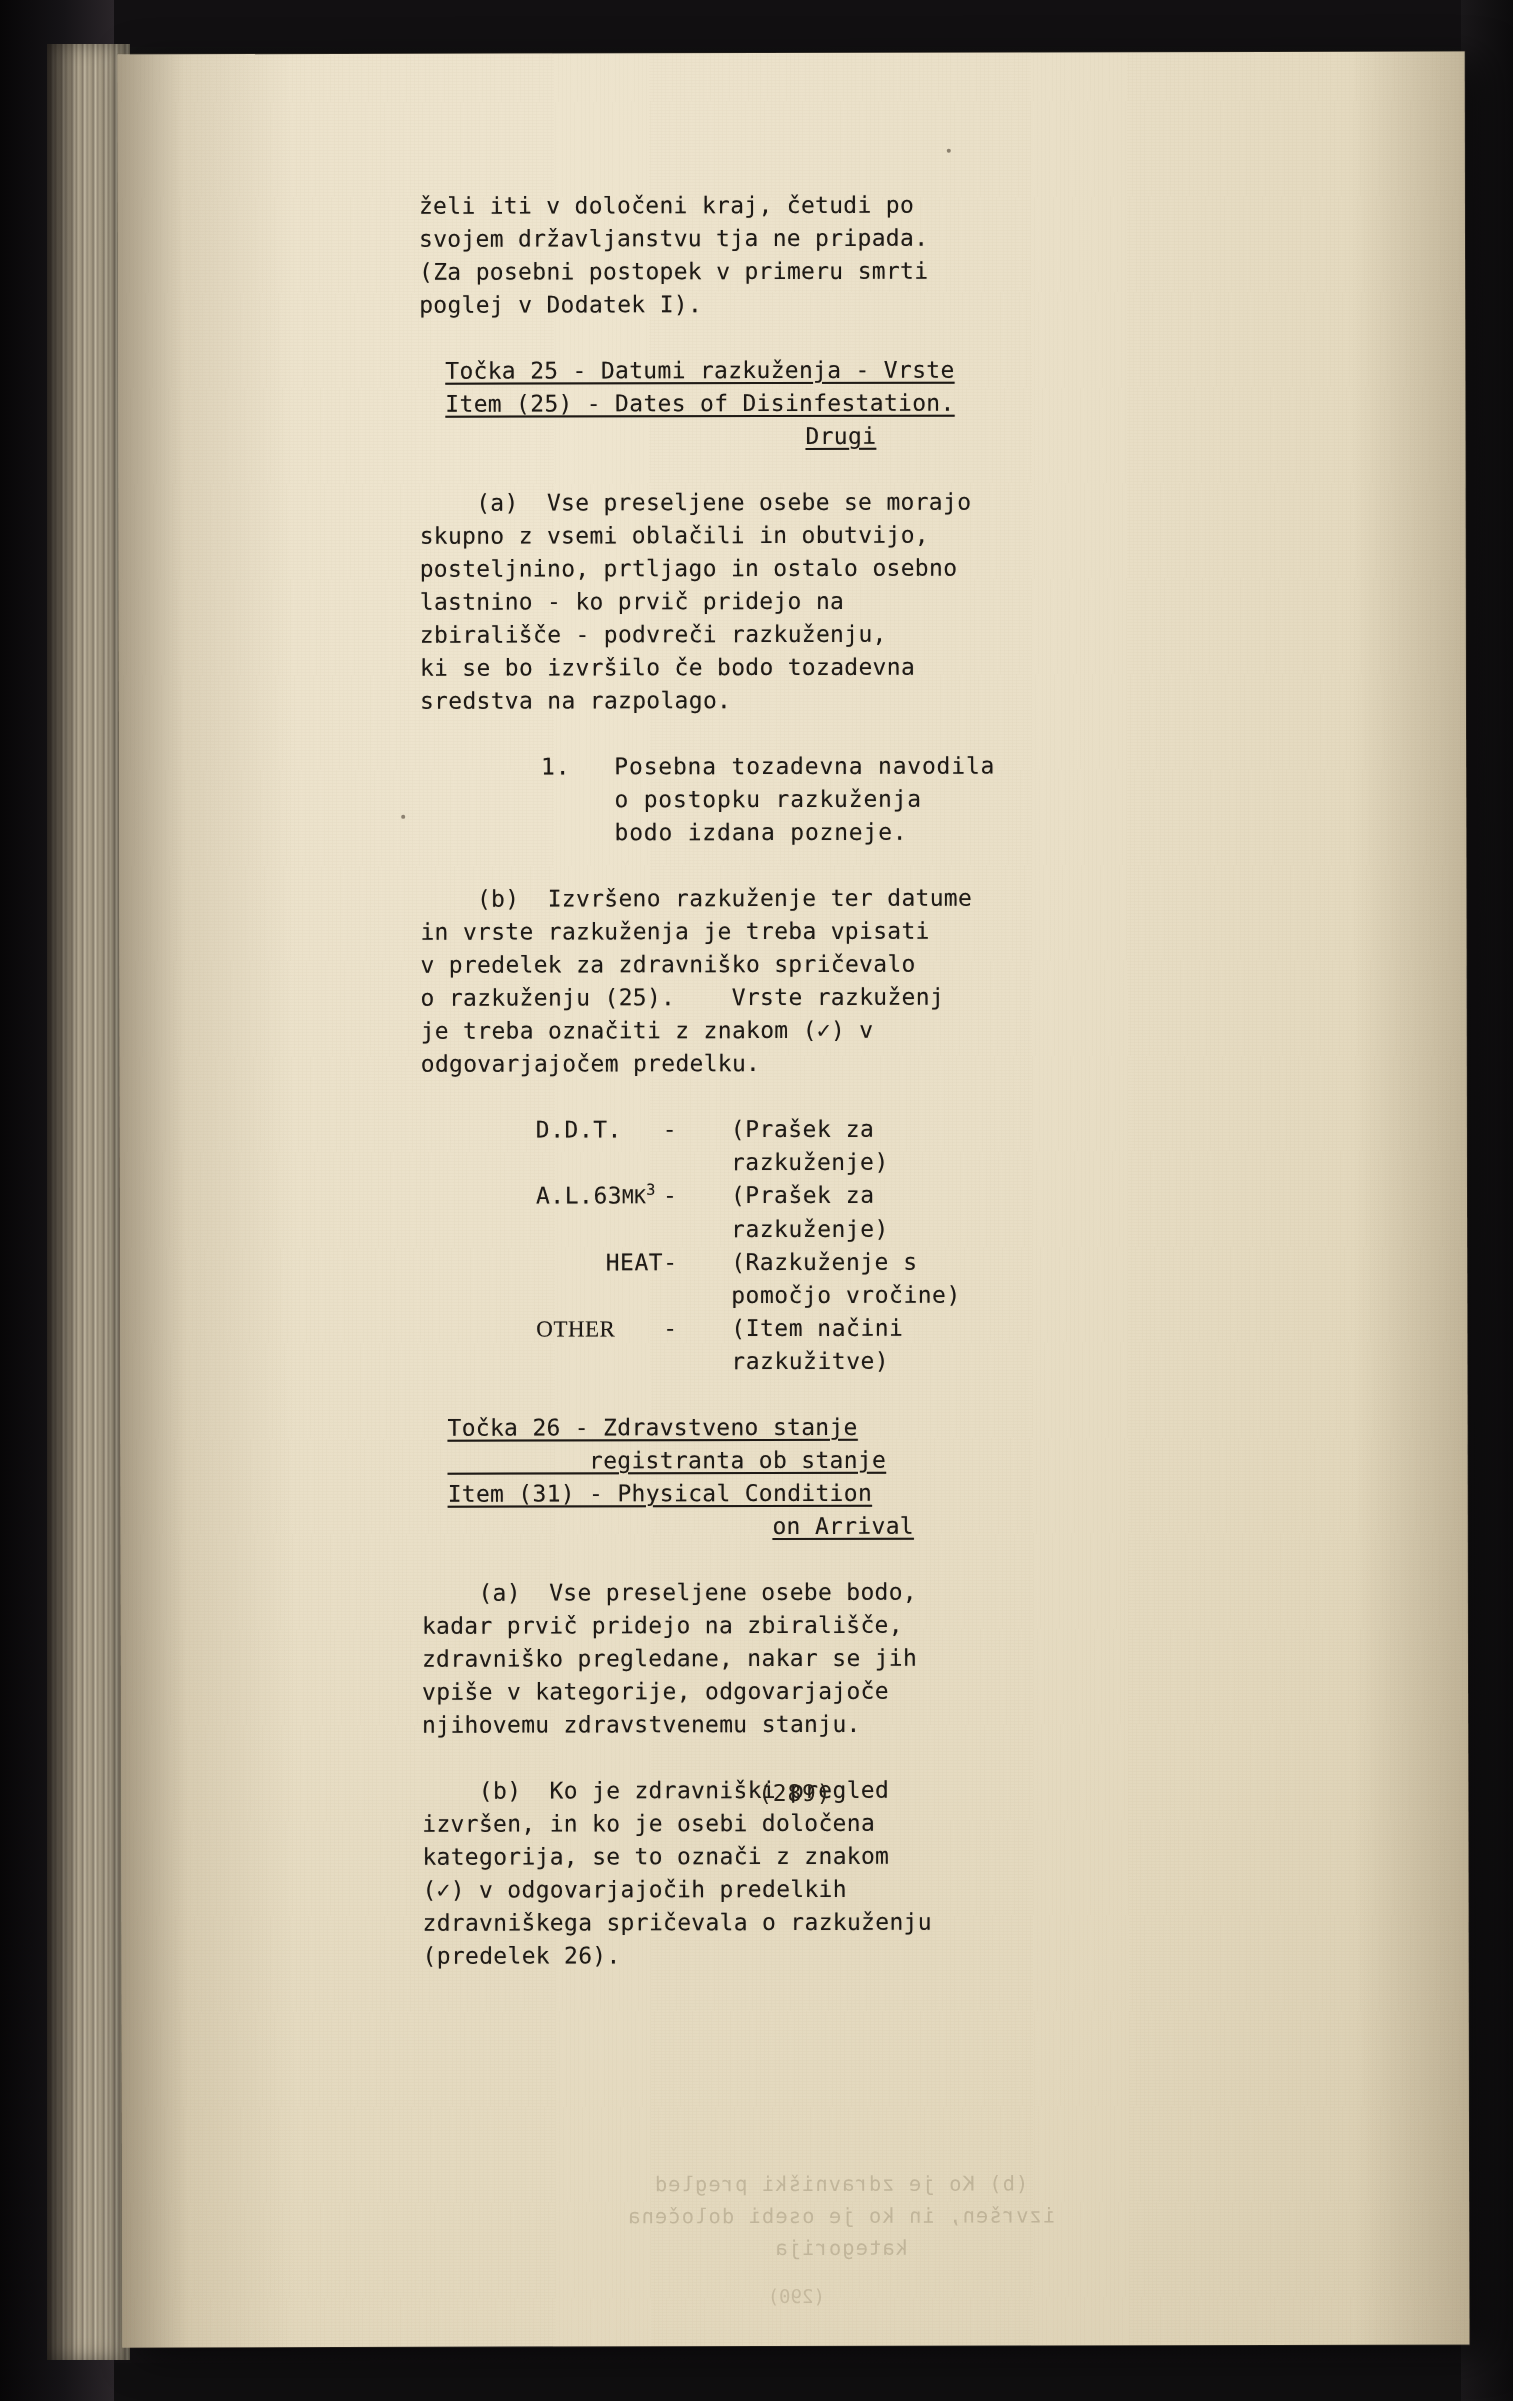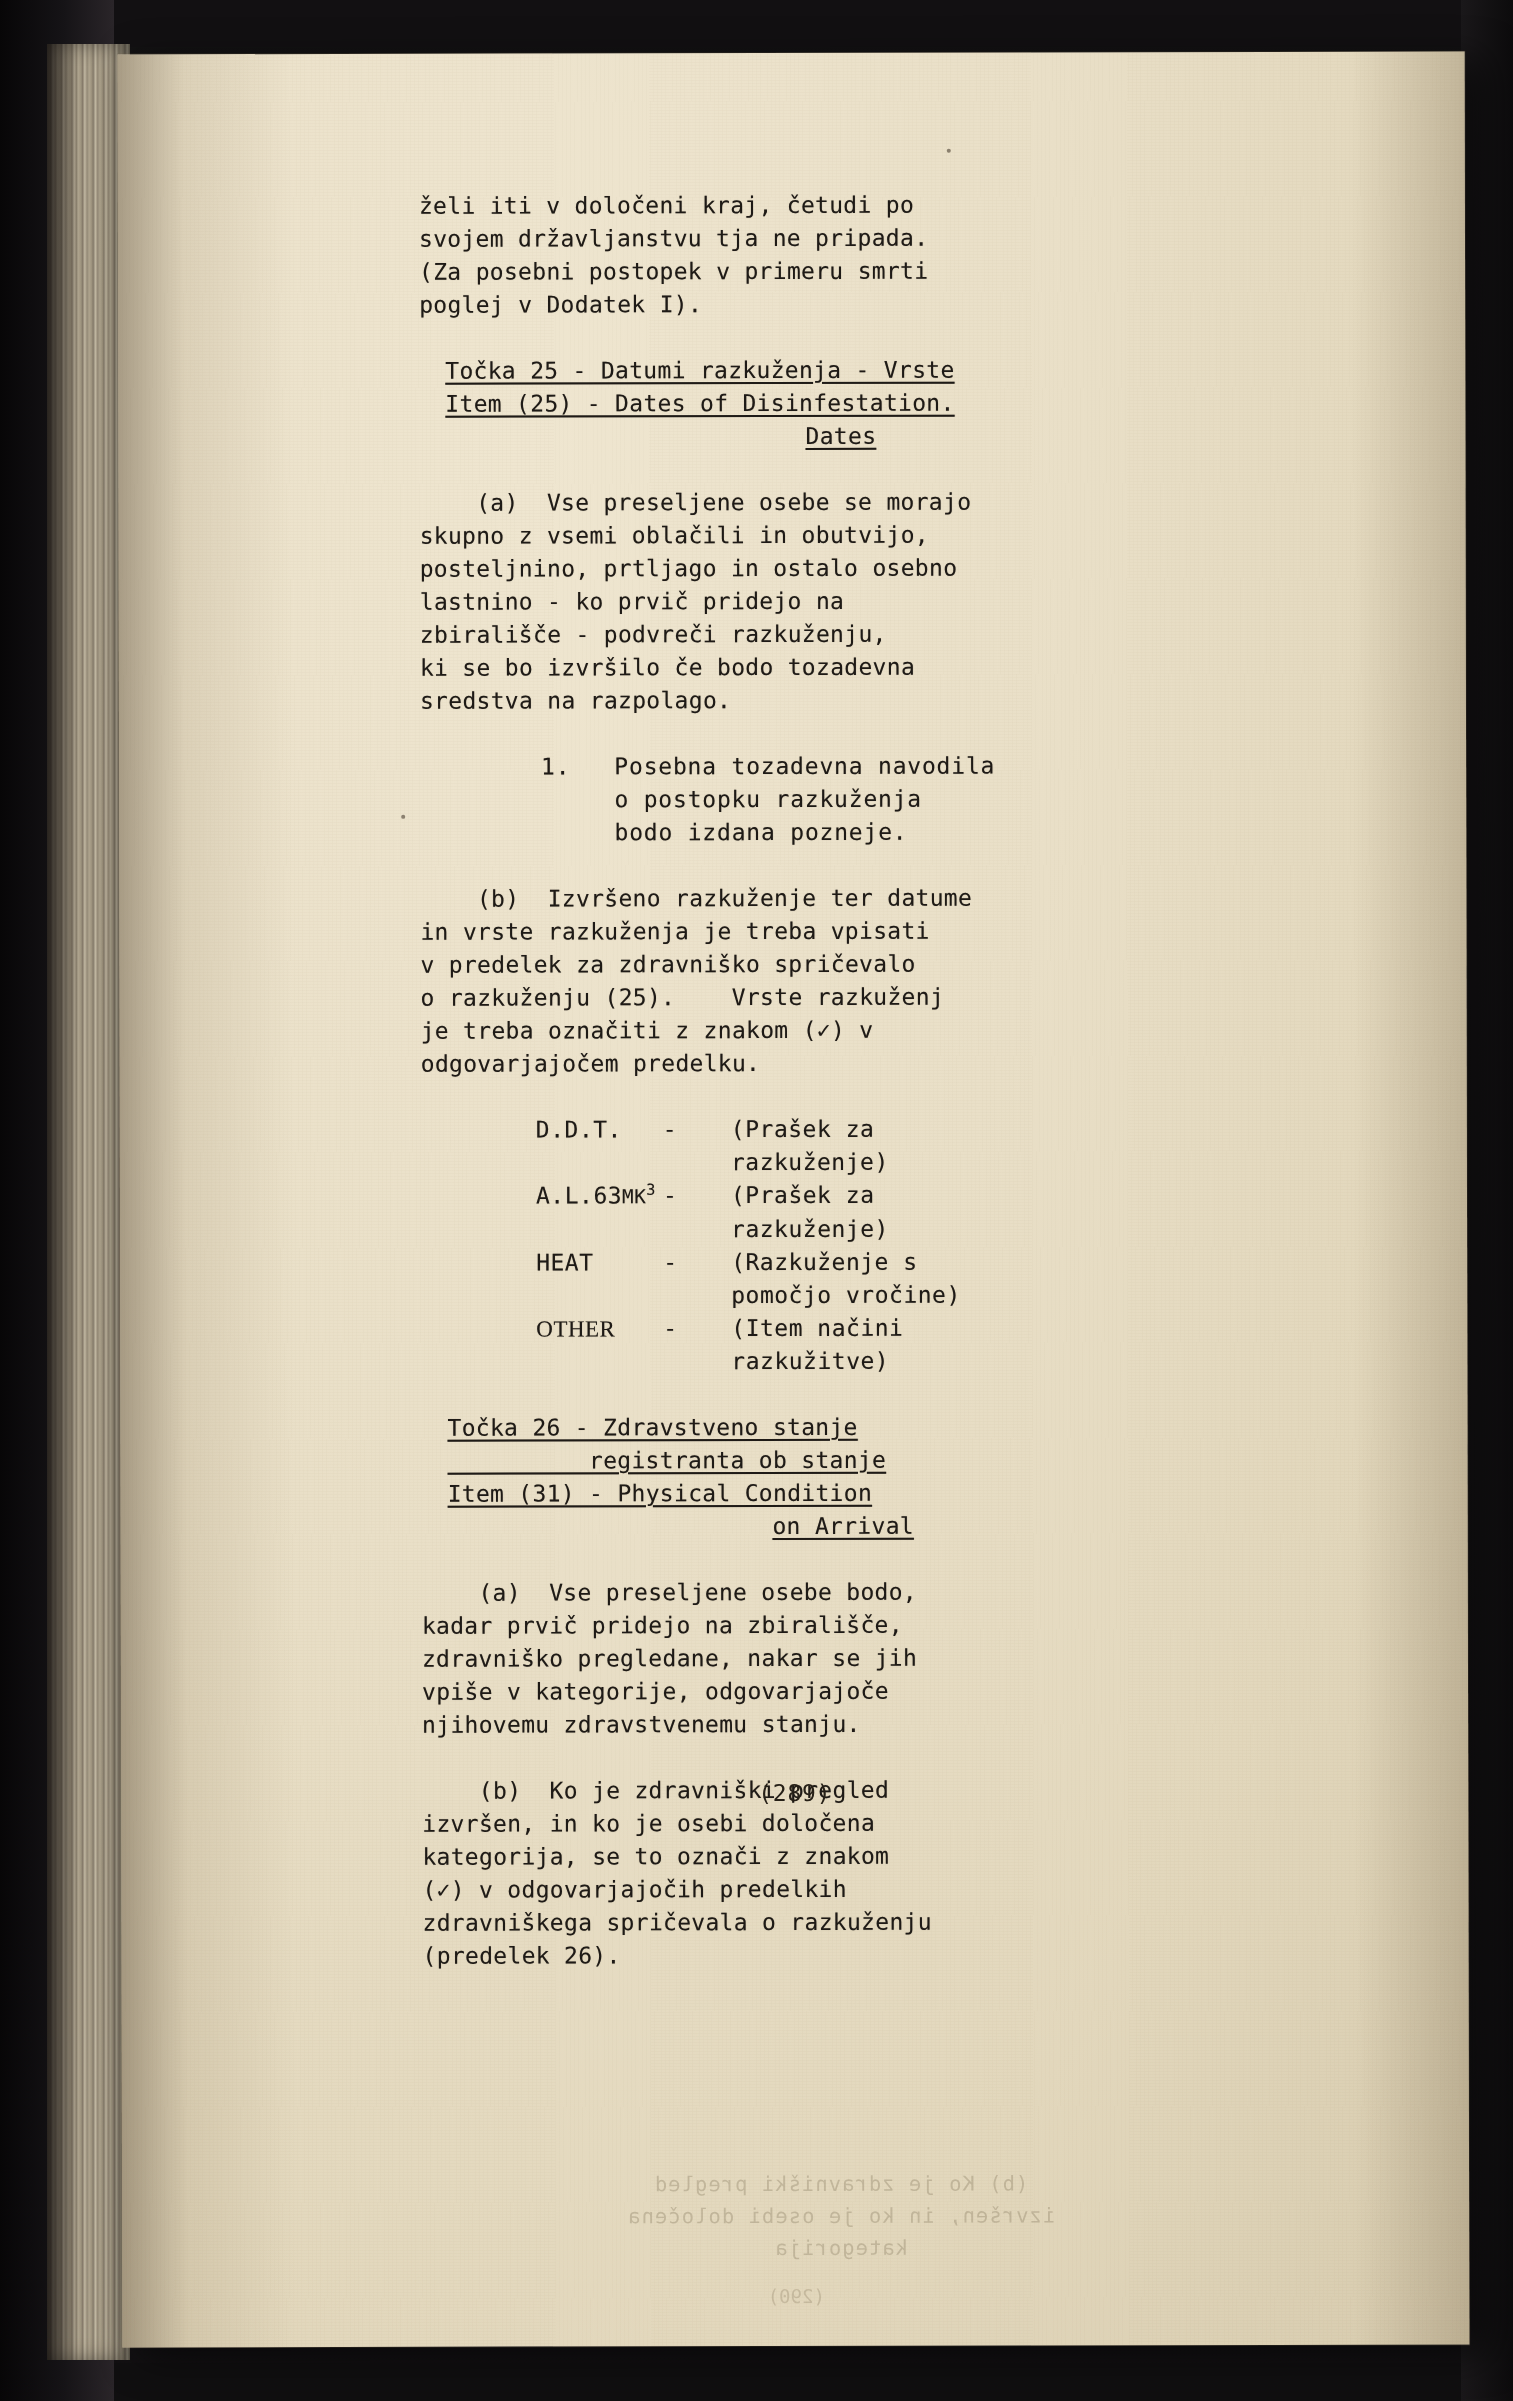--- a/index.html
+++ b/index.html
@@ -218,21 +218,21 @@
       <p>svojem državljanstvu tja ne pripada.</p>
       <p>(Za posebni postopek v primeru smrti</p>
       <p>poglej v Dodatek I).</p>
     </div>
 
     <div class="gap"></div>
 
     <div class="blk head-blk">
       <p class="head-line"><span class="u">Točka 25 - Datumi razkuženja - Vrste</span></p>
       <p class="head-line"><span class="u">Item (25) - Dates of Disinfestation.</span></p>
-      <p class="head-line ctr"><span class="u">Dates</span></p>
+      <p class="head-line ctr"><span class="u">Drugi</span></p>
     </div>
 
     <div class="gap"></div>
 
     <div class="blk">
       <p class="head-line">    (a)  Vse preseljene osebe se morajo</p>
       <p>skupno z vsemi oblačili in obutvijo,</p>
       <p>posteljnino, prtljago in ostalo osebno</p>
       <p>lastnino - ko prvič pridejo na</p>
       <p>zbirališče - podvreči razkuženju,</p>
@@ -267,21 +267,21 @@
         <p class="row"><span style="display:inline-block;width:127px;">D.D.T.</span><span style="display:inline-block;width:68px;">-</span><span>(Prašek za</span></p>
         <p class="cont">razkuženje)</p>
       </div>
 
       <div>
         <p class="row"><span style="display:inline-block;width:127px;">A.L.63<span class="small-caps-mk">MK</span><sup>3</sup></span><span style="display:inline-block;width:68px;">-</span><span>(Prašek za</span></p>
         <p class="cont">razkuženje)</p>
       </div>
 
       <div>
-        <p class="row"><span style="display:inline-block;width:127px;">HEAT</span><span style="display:inline-block;width:68px;">-</span><span>(Razkuženje s</span></p>
+        <p class="row"><span style="display:inline-block;width:127px;text-align:right;">HEAT</span><span style="display:inline-block;width:68px;">-</span><span>(Razkuženje s</span></p>
         <p class="cont">pomočjo vročine)</p>
       </div>
 
       <div>
         <p class="row"><span style="display:inline-block;width:127px;font-family:Liberation Serif, serif;">OTHER</span><span style="display:inline-block;width:68px;">-</span><span>(Item načini</span></p>
         <p class="cont">razkužitve)</p>
       </div>
 
     </div>
 

